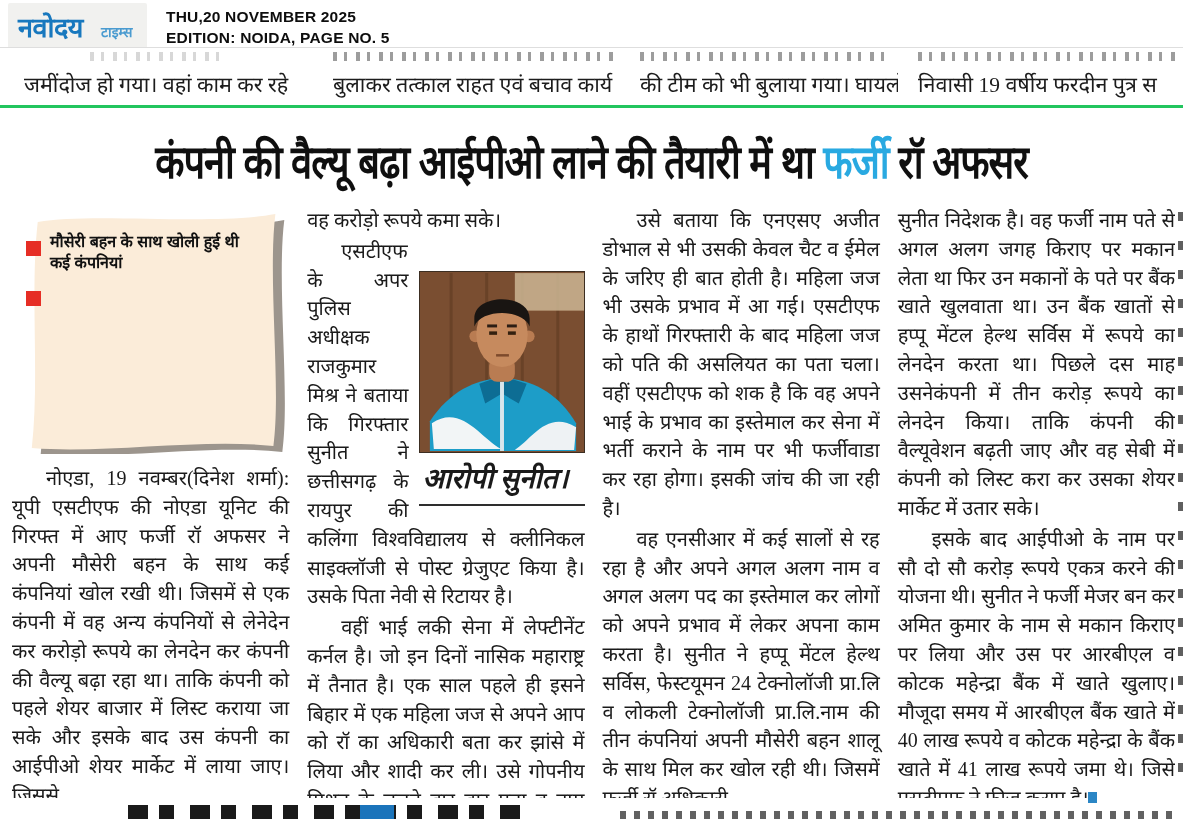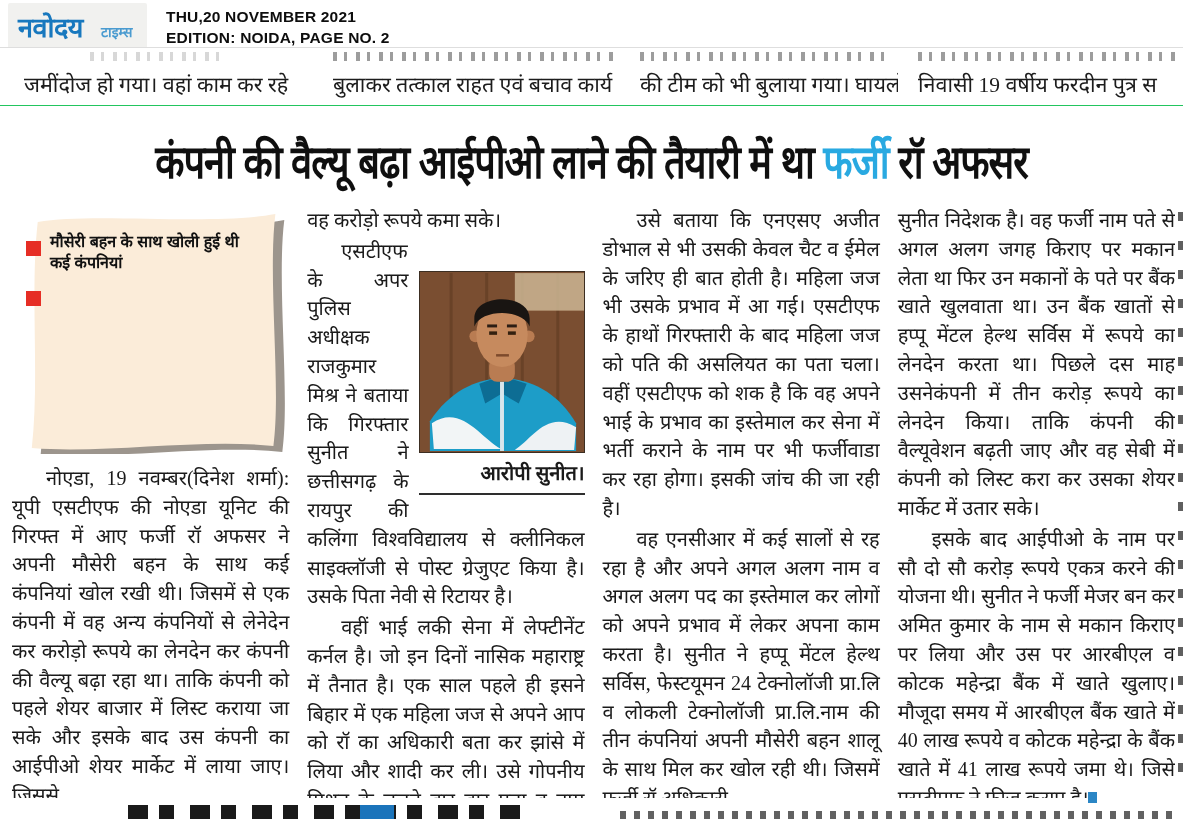--- a/index.html
+++ b/index.html
@@ -9,21 +9,21 @@
   }
   
   .masthead{position:absolute;top:0;left:0;right:0;height:47px;background:#fff;}
   .logo{position:absolute;left:8px;top:3px;background:#f1f1ef;padding:5px 14px 7px 10px;border-radius:2px;
         font-family:"Liberation Sans","DejaVu Sans",sans-serif;white-space:nowrap;}
   .logo-main{font-size:27px;font-weight:800;color:#1878be;letter-spacing:-0.5px;}
   .logo-sub{font-size:14px;font-weight:700;color:#4a9bd0;margin-left:18px;}
   .dateblock{position:absolute;left:166px;top:7px;font-family:"Liberation Sans","DejaVu Sans",sans-serif;
              font-weight:700;font-size:15.5px;line-height:1.35;color:#0d0d0d;letter-spacing:.2px;}
   
-  .topstrip{position:absolute;top:47px;left:0;right:0;height:57px;border-top:1px solid #dedede;border-bottom:1px solid #22c55e;background:#fff;font-family:Liberation Serif, serif;}
+  .topstrip{position:absolute;top:47px;left:0;right:0;height:57px;border-top:1px solid #dedede;border-bottom:3px solid #22c55e;background:#fff;font-family:Liberation Serif, serif;}
   .strip-text{position:absolute;bottom:7px;font-size:21.5px;white-space:nowrap;overflow:hidden;color:#1c1c1c;}
   .strip-frag{position:absolute;top:4px;height:9px;opacity:.5;
               background:repeating-linear-gradient(90deg,#3a3a3a 0 4px,transparent 4px 11px,#3a3a3a 11px 14px,transparent 14px 23px);}
   
   .headline-wrap{position:absolute;top:116px;left:0;right:0;height:92px;text-align:center;overflow:hidden;}
   .headline{display:inline-block;transform:scaleY(1.22);transform-origin:center;
             font-family:"Liberation Sans","DejaVu Sans",sans-serif;font-weight:900;
             font-size:38px;letter-spacing:-1px;white-space:nowrap;color:#0f0f0f;margin-top:18px;}
   .hl{color:#29a9e1;}
   
@@ -37,43 +37,43 @@
   .infobox-bg{position:absolute;left:0;top:0;width:100%;height:100%;}
   .infobox-content{position:relative;padding:24px 30px 0 14px;
                    font-family:"Liberation Sans","DejaVu Sans",sans-serif;
                    font-weight:700;font-size:16px;line-height:1.3;text-align:left;color:#111;}
   .bullet-item{display:flex;gap:9px;margin-bottom:8px;}
   .bullet-sq{flex:0 0 15px;width:15px;height:15px;background:#e62e25;margin-top:9px;}
   
   .photo-wrap{float:right;width:166px;margin:34px 0 4px 10px;}
   .photo-frame{border:1px solid #3c2e22;background:#7a4e31;}
   .photo-frame svg{display:block;width:100%;height:180px;}
-  .caption{font-size:20px;font-weight:600;padding:6px 0 3px 4px;text-align:right;white-space:nowrap;}
+  .caption{font-style:italic;font-size:28px;font-weight:600;padding:6px 0 3px 4px;text-align:left;white-space:nowrap;}
   .caption-rule{border-top:2px solid #2e2e2e;margin-top:2px;}
   
   .botstrip{position:absolute;left:0;right:0;top:800px;height:20px;background:#fff;}
   .frag-big{position:absolute;left:128px;top:5px;width:395px;height:14px;
             background:repeating-linear-gradient(90deg,#1a1a1a 0 20px,transparent 20px 31px,#1a1a1a 31px 46px,transparent 46px 62px);}
   .frag-blue{position:absolute;left:360px;top:5px;width:34px;height:14px;background:#1b74bb;}
   .frag-small{position:absolute;left:620px;top:11px;width:556px;height:8px;opacity:.8;
               background:repeating-linear-gradient(90deg,#3a3a3a 0 6px,transparent 6px 14px);}
   .frag-dot{position:absolute;left:1088px;top:-8px;width:9px;height:11px;background:#2b86c5;}
   .edge-ticks{position:absolute;right:0;top:212px;width:5px;height:575px;opacity:.75;
               background:repeating-linear-gradient(180deg,#2a2a2a 0 9px,transparent 9px 29px);}
 </style>
 </head>
 <body>
 
 <div class="masthead">
   <div class="logo">
     <span class="logo-main">नवोदय</span><span class="logo-sub">टाइम्स</span>
   </div>
   <div class="dateblock">
-    <div>THU,20 NOVEMBER 2021</div>
-    <div>EDITION: NOIDA, PAGE NO. 2</div>
+    <div>THU,20 NOVEMBER 2025</div>
+    <div>EDITION: NOIDA, PAGE NO. 5</div>
   </div>
 </div>
 
 <div class="topstrip">
   <div class="strip-frag" style="left:90px;width:130px;opacity:.2;"></div>
   <div class="strip-frag" style="left:333px;width:280px;"></div>
   <div class="strip-frag" style="left:640px;width:252px;"></div>
   <div class="strip-frag" style="left:918px;width:260px;"></div>
   <div class="strip-text" style="left:24px;width:288px;">जमींदोज हो गया। वहां काम कर रहे</div>
   <div class="strip-text" style="left:640px;width:258px;">की टीम को भी बुलाया गया। घायलों</div>

